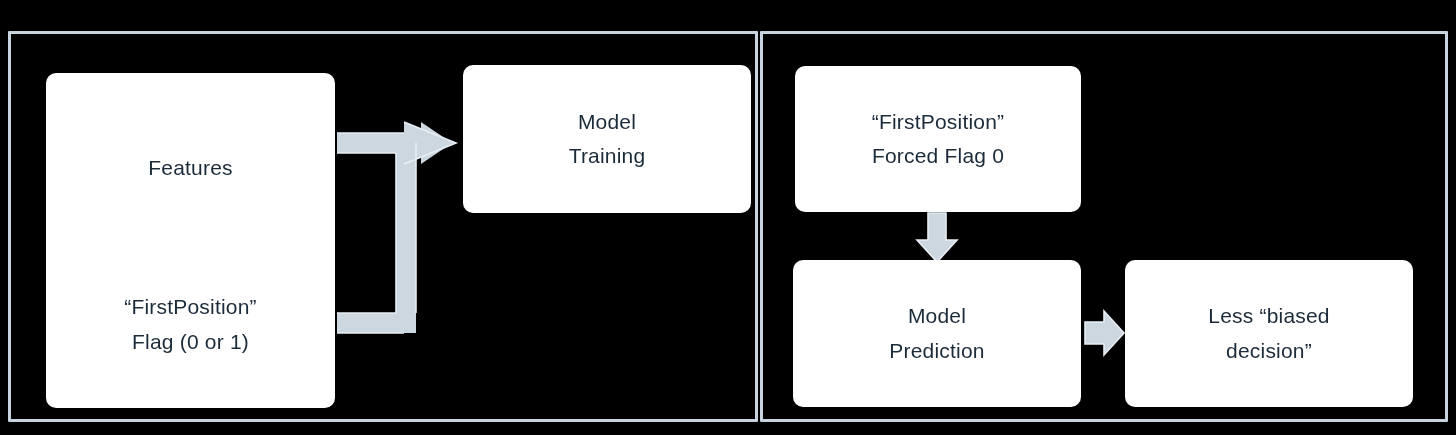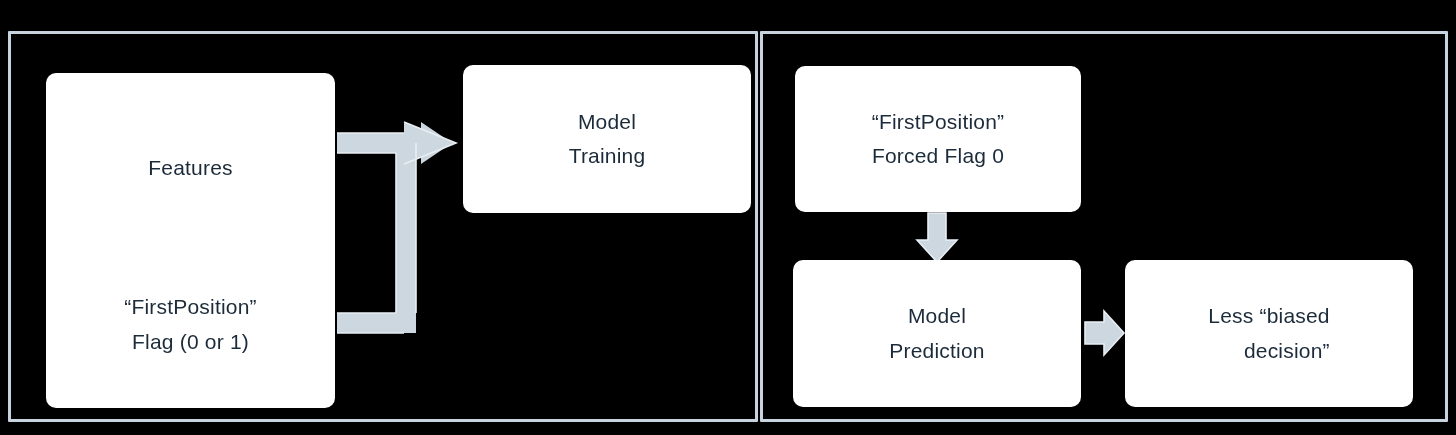--- a/index.html
+++ b/index.html
@@ -44,21 +44,21 @@
     letter-spacing: 0.2px;
     padding: 4px 10px;
     white-space: pre-line;
   }
 
   #box-features          { left: 46px;   top: 65px;  width: 289px; height: 190px; margin-top: 8px; }
   #box-flag              { left: 46px;   top: 241px; width: 289px; height: 167px; }
   #box-model-training    { left: 463px;  top: 65px;  width: 288px; height: 148px; }
   #box-forced-flag       { left: 795px;  top: 66px;  width: 286px; height: 146px; }
   #box-model-prediction  { left: 793px;  top: 260px; width: 288px; height: 147px; }
-  #box-less-biased       { left: 1125px; top: 260px; width: 288px; height: 147px; text-align: right; }
+  #box-less-biased       { left: 1125px; top: 260px; width: 288px; height: 147px; }
 
   
   #connectors {
     position: absolute;
     left: 0; top: 0;
     width: 1456px;
     height: 435px;
     pointer-events: none;
   }
   .conn-fill   { fill: #ccd7e0; }

